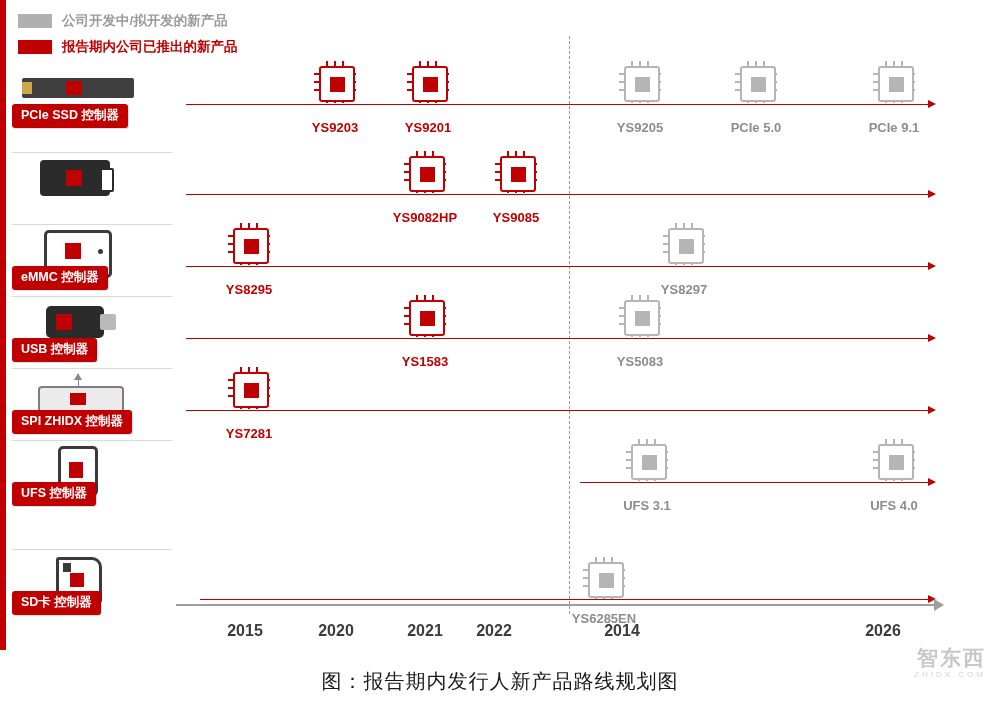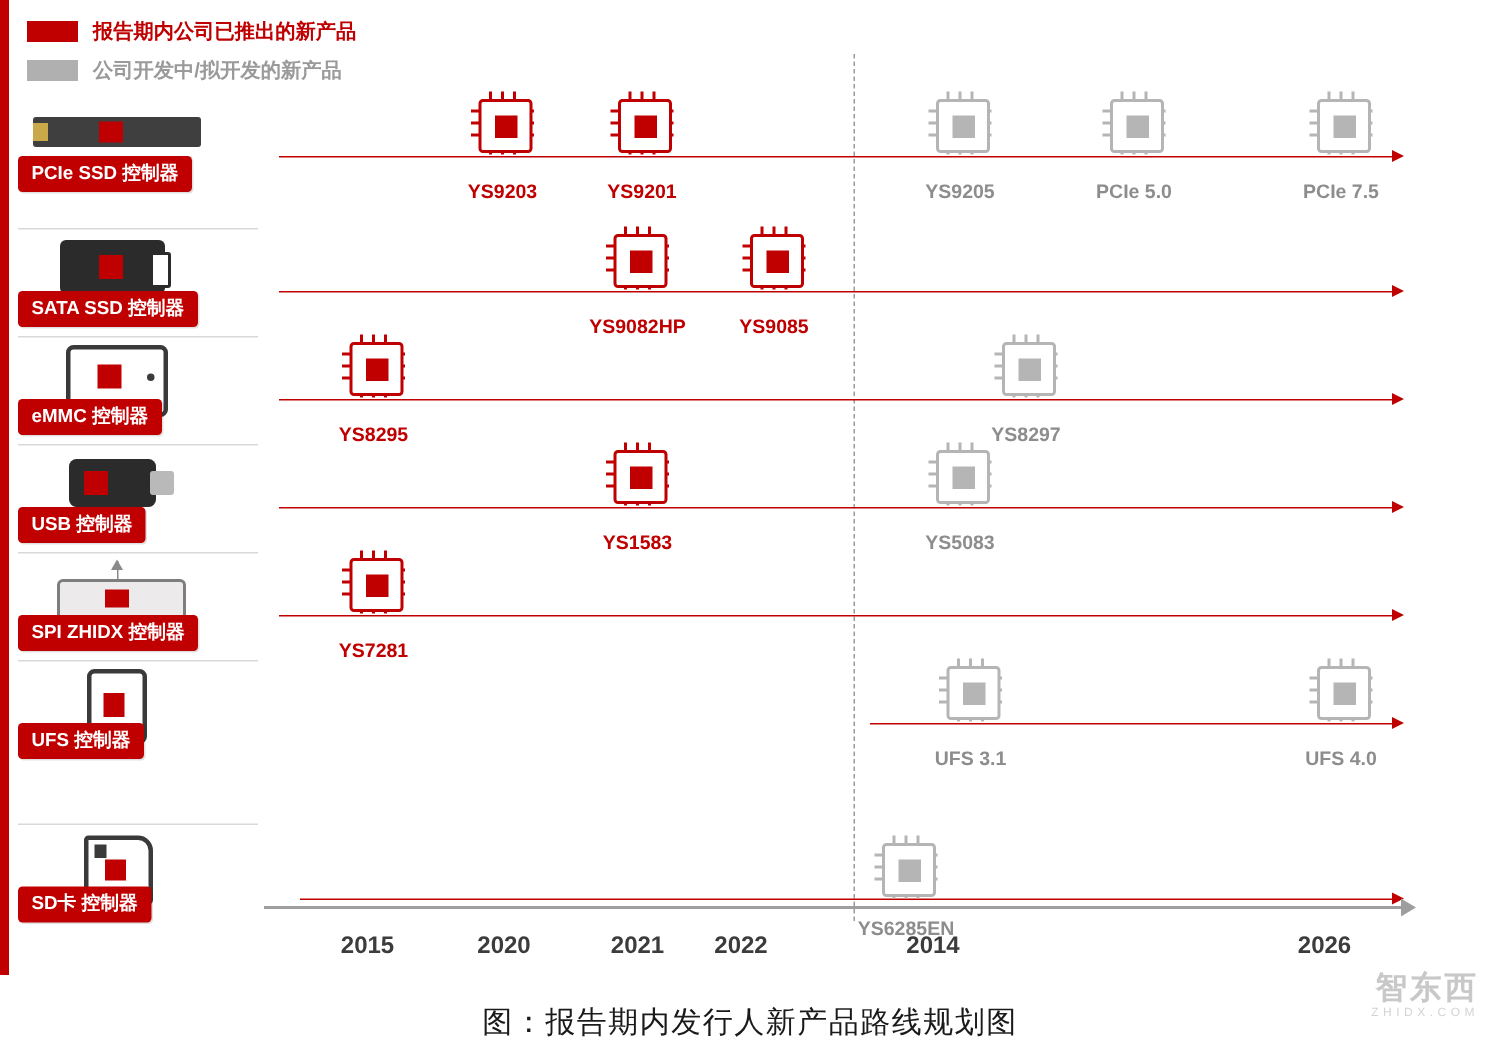--- a/index.html
+++ b/index.html
@@ -97,26 +97,26 @@
 </style>
 </head>
 <body>
 
 <div id="left-bar"></div>
 
 <div id="roadmap">
 
   <div id="legend">
     <div class="legend-row">
+      <div class="legend-swatch planned"></div>
+      <div class="legend-text gray">公司开发中/拟开发的新产品</div>
+    </div>
+    <div class="legend-row">
       <div class="legend-swatch released"></div>
       <div class="legend-text">报告期内公司已推出的新产品</div>
-    </div>
-    <div class="legend-row">
-      <div class="legend-swatch planned"></div>
-      <div class="legend-text gray">公司开发中/拟开发的新产品</div>
     </div>
   </div>
 
   <div id="divider"></div>
 
   <div class="row" style="top:62px;">
     <div class="prod-ill">
       <div class="ssd-stick">
           <div class="gold"></div>
           <div class="ssd-chip"></div>
@@ -212,32 +212,31 @@
       <div class="pin" style="top:12px;left:0;height:2px;width:6px;"></div>
         <div class="pin" style="top:20px;left:0;height:2px;width:6px;"></div>
         <div class="pin" style="top:28px;left:0;height:2px;width:6px;"></div>
       <div class="pin" style="top:12px;right:0;height:2px;width:6px;"></div>
         <div class="pin" style="top:20px;right:0;height:2px;width:6px;"></div>
         <div class="pin" style="top:28px;right:0;height:2px;width:6px;"></div>
       <div class="body">
           <div class="core"></div>
         </div>
     </div>
-    <div class="node-label gray" style="left:844px;top:58px;width:100px;">PCIe 7.5</div>
+    <div class="node-label gray" style="left:844px;top:58px;width:100px;">PCIe 9.1</div>
   </div>
 
   <div class="row" style="top:152px;">
     <div class="row-sep"></div>
     <div class="prod-ill">
       <div class="sata-box">
           <div class="mark"></div>
           <div class="notch"></div>
         </div>
     </div>
-    <div class="cat-label">SATA SSD 控制器</div>
     <div class="tl" style="left:186px;top:42px;width:742px;"></div>
     <div class="tl-head" style="left:928px;top:38px;"></div>
 
     <div class="chip" style="left:404px;top:-1px;">
       <div class="pin" style="left:12px;top:0;width:2px;height:6px;"></div>
         <div class="pin" style="left:20px;top:0;width:2px;height:6px;"></div>
         <div class="pin" style="left:28px;top:0;width:2px;height:6px;"></div>
       <div class="pin" style="left:12px;bottom:0;width:2px;height:6px;"></div>
         <div class="pin" style="left:20px;bottom:0;width:2px;height:6px;"></div>
         <div class="pin" style="left:28px;bottom:0;width:2px;height:6px;"></div>

